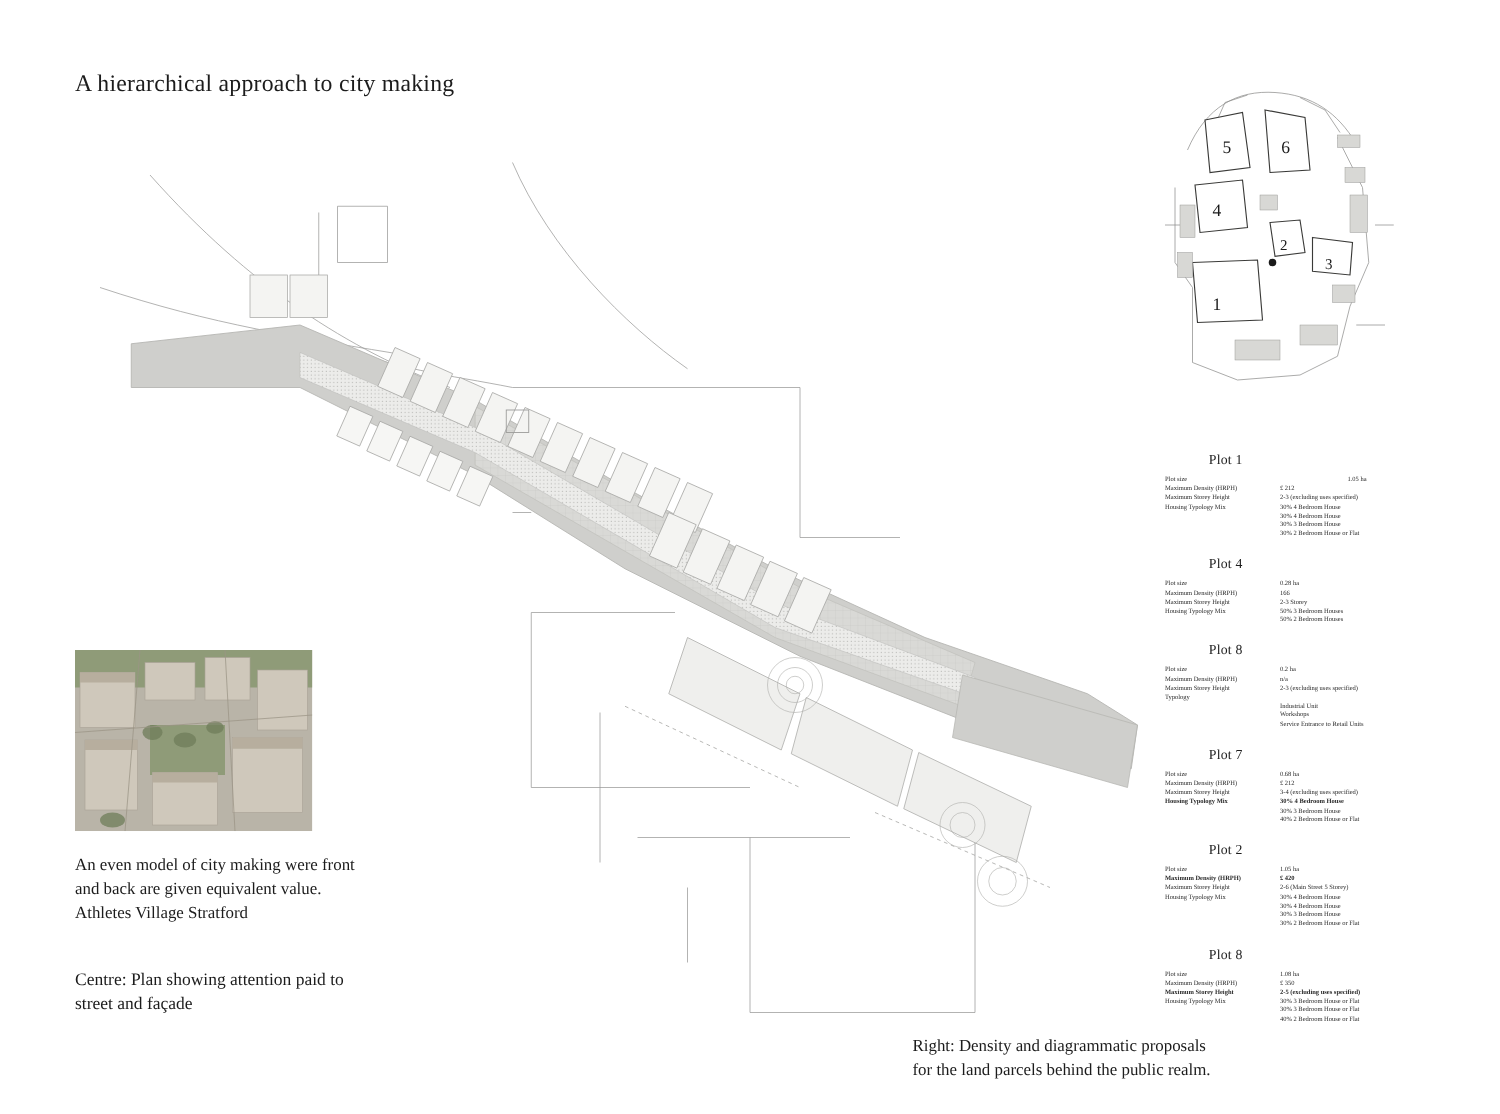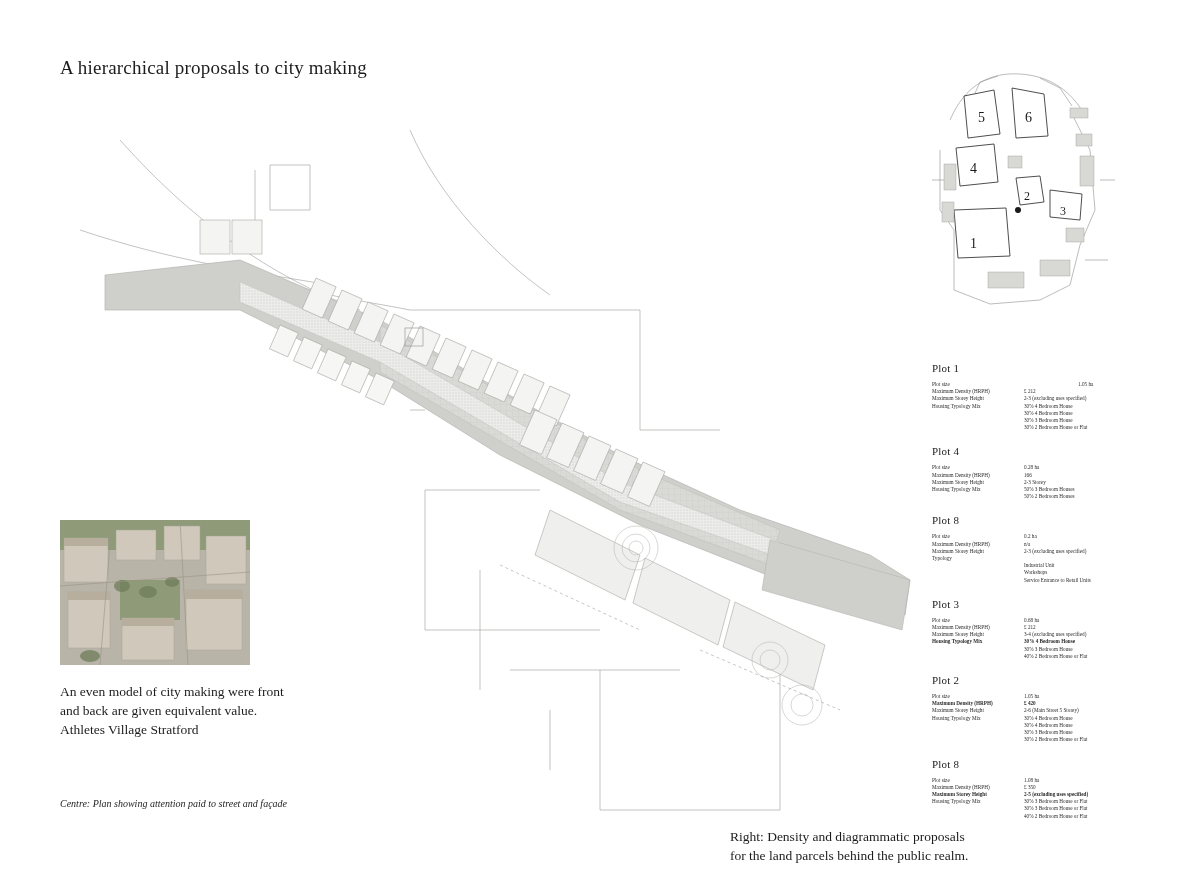--- a/index.html
+++ b/index.html
@@ -39,54 +39,54 @@
     border:0;
   }
   .photo svg{display:block;}
 
   .photo-caption{
     position:absolute;left:60px;top:682px;width:230px;
     font-size:13.5px;line-height:19px;color:#1c1c1c;font-family:Liberation Serif, serif;
   }
 
   .caption-centre{
-    position:absolute;left:60px;top:794px;width:240px;
-    font-size:10px;line-height:19px;color:#1c1c1c;font-style:italic;
+    position:absolute;left:60px;top:775px;width:240px;
+    font-size:14px;line-height:19px;color:#1c1c1c;
   }
   .caption-right{
     position:absolute;left:730px;top:827px;width:240px;
     font-size:13.5px;line-height:19px;color:#1c1c1c;
   }
 
   
   .plots{
     position:absolute;left:932px;top:362px;width:215px;
     font-family:"Liberation Serif", serif;
   }
   .plot-block{margin-bottom:14px;}
   .plot-title{
-    font-size:11px;color:#1c1c1c;margin-bottom:7px;letter-spacing:.2px;
+    font-size:11px;color:#1c1c1c;margin-bottom:7px;letter-spacing:.2px;margin-left:35px;
   }
   .plot-row{
     display:flex;font-size:5.2px;line-height:7.2px;color:#2a2a2a;
   }
   .plot-row .lbl{width:92px;flex:0 0 92px;}
   .plot-row .val{flex:1 1 auto;}
   .plot-row.bold .lbl,.plot-row.bold .val{font-weight:bold;}
   .plot-row .val.pushed{padding-left:54px;}
   .sub-row{
     font-size:5.2px;line-height:7.2px;color:#2a2a2a;padding-left:92px;
   }
 </style>
 </head>
 <body>
 
 <div class="page">
 
-  <div class="title">A hierarchical proposals to city making</div>
+  <div class="title">A hierarchical approach to city making</div>
 
   <div class="plan">
     <svg width="880" height="720" viewBox="0 0 880 720" xmlns="http://www.w3.org/2000/svg">
       <defs>
         <pattern id="hatch" patternUnits="userSpaceOnUse" width="4" height="4">
           <rect width="4" height="4" fill="#e9e9e7"></rect>
           <path d="M0,4 L4,0" stroke="#b9b9b6" stroke-width="0.5"></path>
         </pattern>
         <pattern id="dots" patternUnits="userSpaceOnUse" width="3" height="3">
           <rect width="3" height="3" fill="#ececea"></rect>
@@ -335,21 +335,21 @@
         </div>
         <div class="plot-row">
           <span class="lbl">Typology</span>
           <span class="val"></span>
         </div>
         <div class="sub-row">Industrial Unit</div>
         <div class="sub-row">Workshops</div>
         <div class="sub-row">Service Entrance to Retail Units</div>
       </div>
       <div class="plot-block">
-        <div class="plot-title">Plot 3</div>
+        <div class="plot-title">Plot 7</div>
         <div class="plot-row">
           <span class="lbl">Plot size</span>
           <span class="val">0.68 ha</span>
         </div>
         <div class="plot-row">
           <span class="lbl">Maximum Density (HRPH)</span>
           <span class="val">£ 212</span>
         </div>
         <div class="plot-row">
           <span class="lbl">Maximum Storey Height</span>

